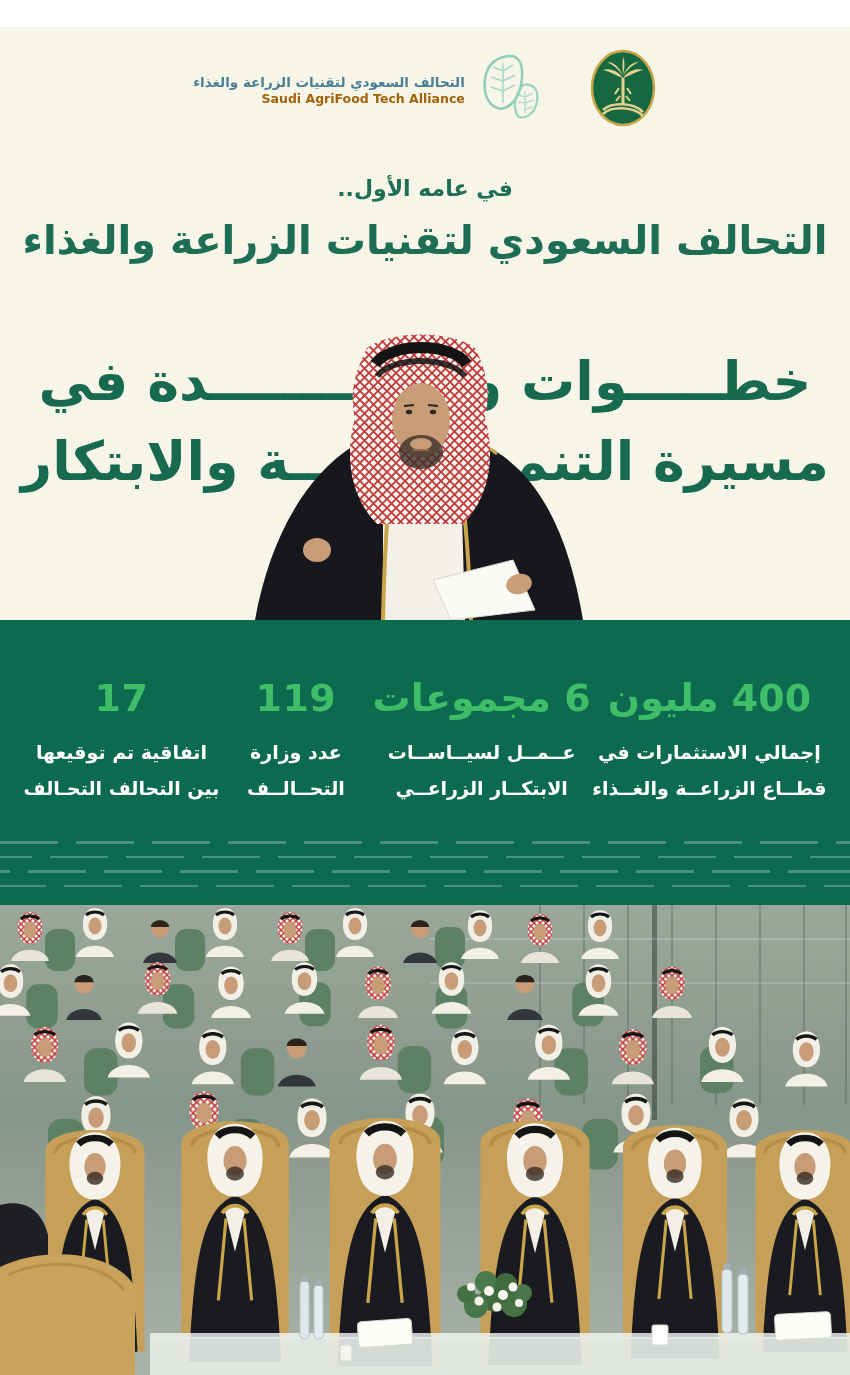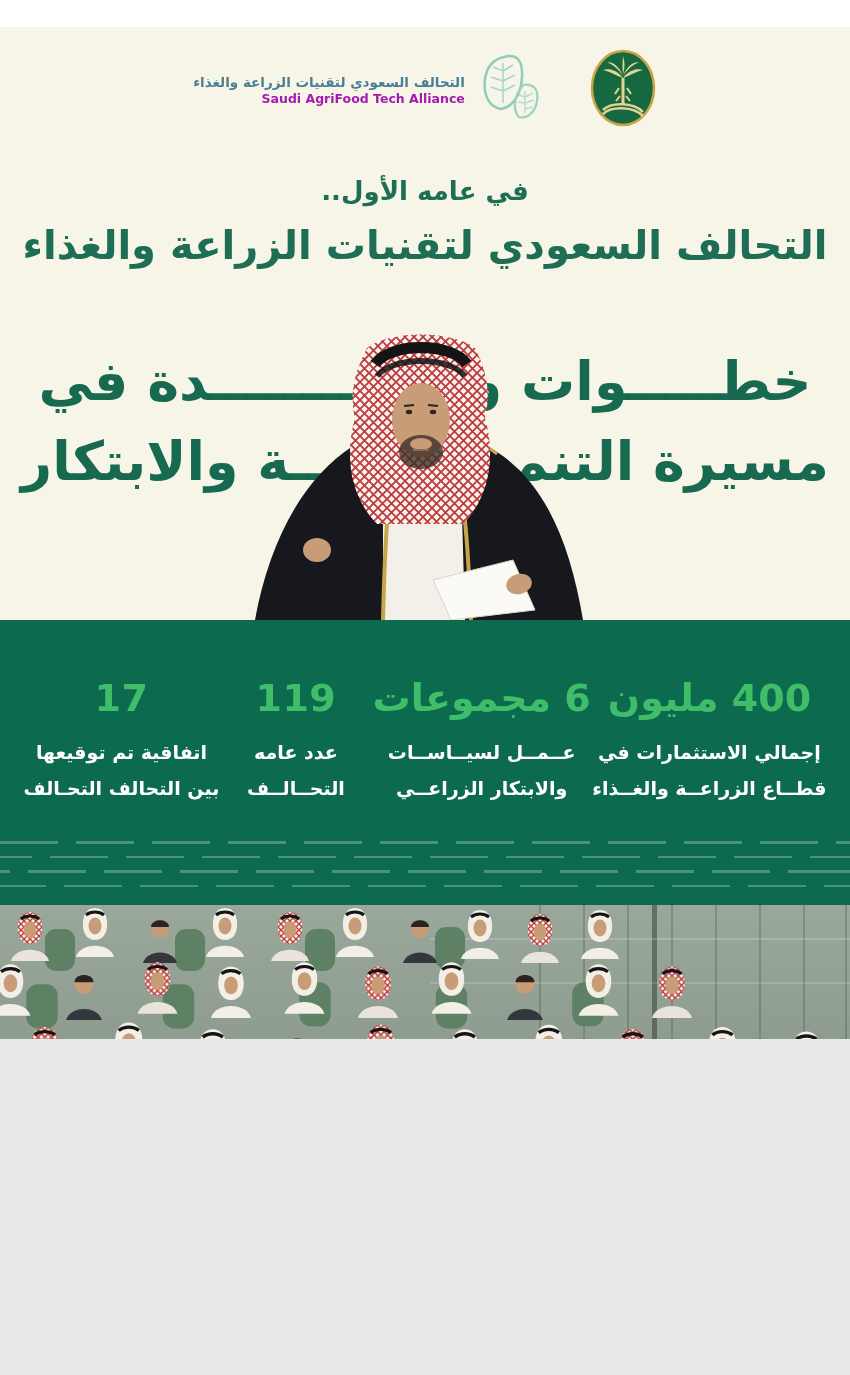--- a/index.html
+++ b/index.html
@@ -1,31 +1,31 @@
 <!DOCTYPE html>
 <html lang="ar"><head>
 <meta charset="utf-8">
 <style>
   html,body{margin:0;padding:0;background:#e9e9e9;}
-  .poster{position:relative;width:850px;height:1039px;margin:0 auto;overflow:hidden;
+  .poster{position:relative;width:850px;height:1375px;margin:0 auto;overflow:hidden;
     background:#f7f4e8;font-family:"DejaVu Sans",sans-serif;}
   .white-strip{position:absolute;top:0;left:0;right:0;height:27px;background:#ffffff;}
 
   
   .logos{position:absolute;top:48px;left:0;right:0;display:flex;justify-content:center;align-items:center;gap:46px;}
   .logo{display:flex;align-items:center;gap:12px;}
   .logo-text{text-align:right;}
   .alliance-ar{color:#4b7f95;font-size:13.5px;font-weight:bold;line-height:1.3;}
-  .alliance-en{color:#a21caf;font-size:12.5px;font-weight:bold;direction:ltr;}
+  .alliance-en{color:#a16207;font-size:12.5px;font-weight:bold;direction:ltr;}
   .ministry-ar{color:#3f7f95;font-size:21px;font-weight:bold;line-height:1.2;}
   .ministry-en{color:#5d8494;font-size:9.5px;direction:ltr;margin-top:3px;}
 
   
   .intro{position:absolute;top:176px;left:0;right:0;text-align:center;color:#1d6e55;direction:rtl;}
-  .intro-line1{font-size:26px;font-weight:600;}
+  .intro-line1{font-size:22px;font-weight:600;}
   .intro-line2{font-size:40px;font-weight:bold;margin-top:16px;}
 
   
   .headline{position:absolute;left:0;right:0;z-index:1;color:#176a50;text-align:center;
     direction:rtl;font-weight:bold;white-space:nowrap;}
   .headline-1{top:350px;font-size:54px;}
   .headline-2{top:430px;font-size:54px;}
 
   .speaker{position:absolute;left:225px;top:328px;width:390px;height:292px;z-index:2;}
   .speaker svg{display:block;width:100%;height:100%;}
@@ -133,27 +133,27 @@
         <div class="stat-value">400 مليون</div>
         <div class="stat-label">
           <div>إجمالي الاستثمارات في</div>
           <div>قطــاع الزراعــة والغــذاء</div>
         </div>
       </div>
       <div class="stat">
         <div class="stat-value">6 مجموعات</div>
         <div class="stat-label">
           <div>عــمــل لسيــاســات</div>
-          <div>والابتكار الزراعــي</div>
+          <div>الابتكــار الزراعــي</div>
         </div>
       </div>
       <div class="stat">
         <div class="stat-value">119</div>
         <div class="stat-label">
-          <div>عدد عامه</div>
+          <div>عدد وزارة</div>
           <div>التحــالــف</div>
         </div>
       </div>
       <div class="stat">
         <div class="stat-value">17</div>
         <div class="stat-label">
           <div>اتفاقية تم توقيعها</div>
           <div>بين التحالف التحـالف</div>
         </div>
       </div>

